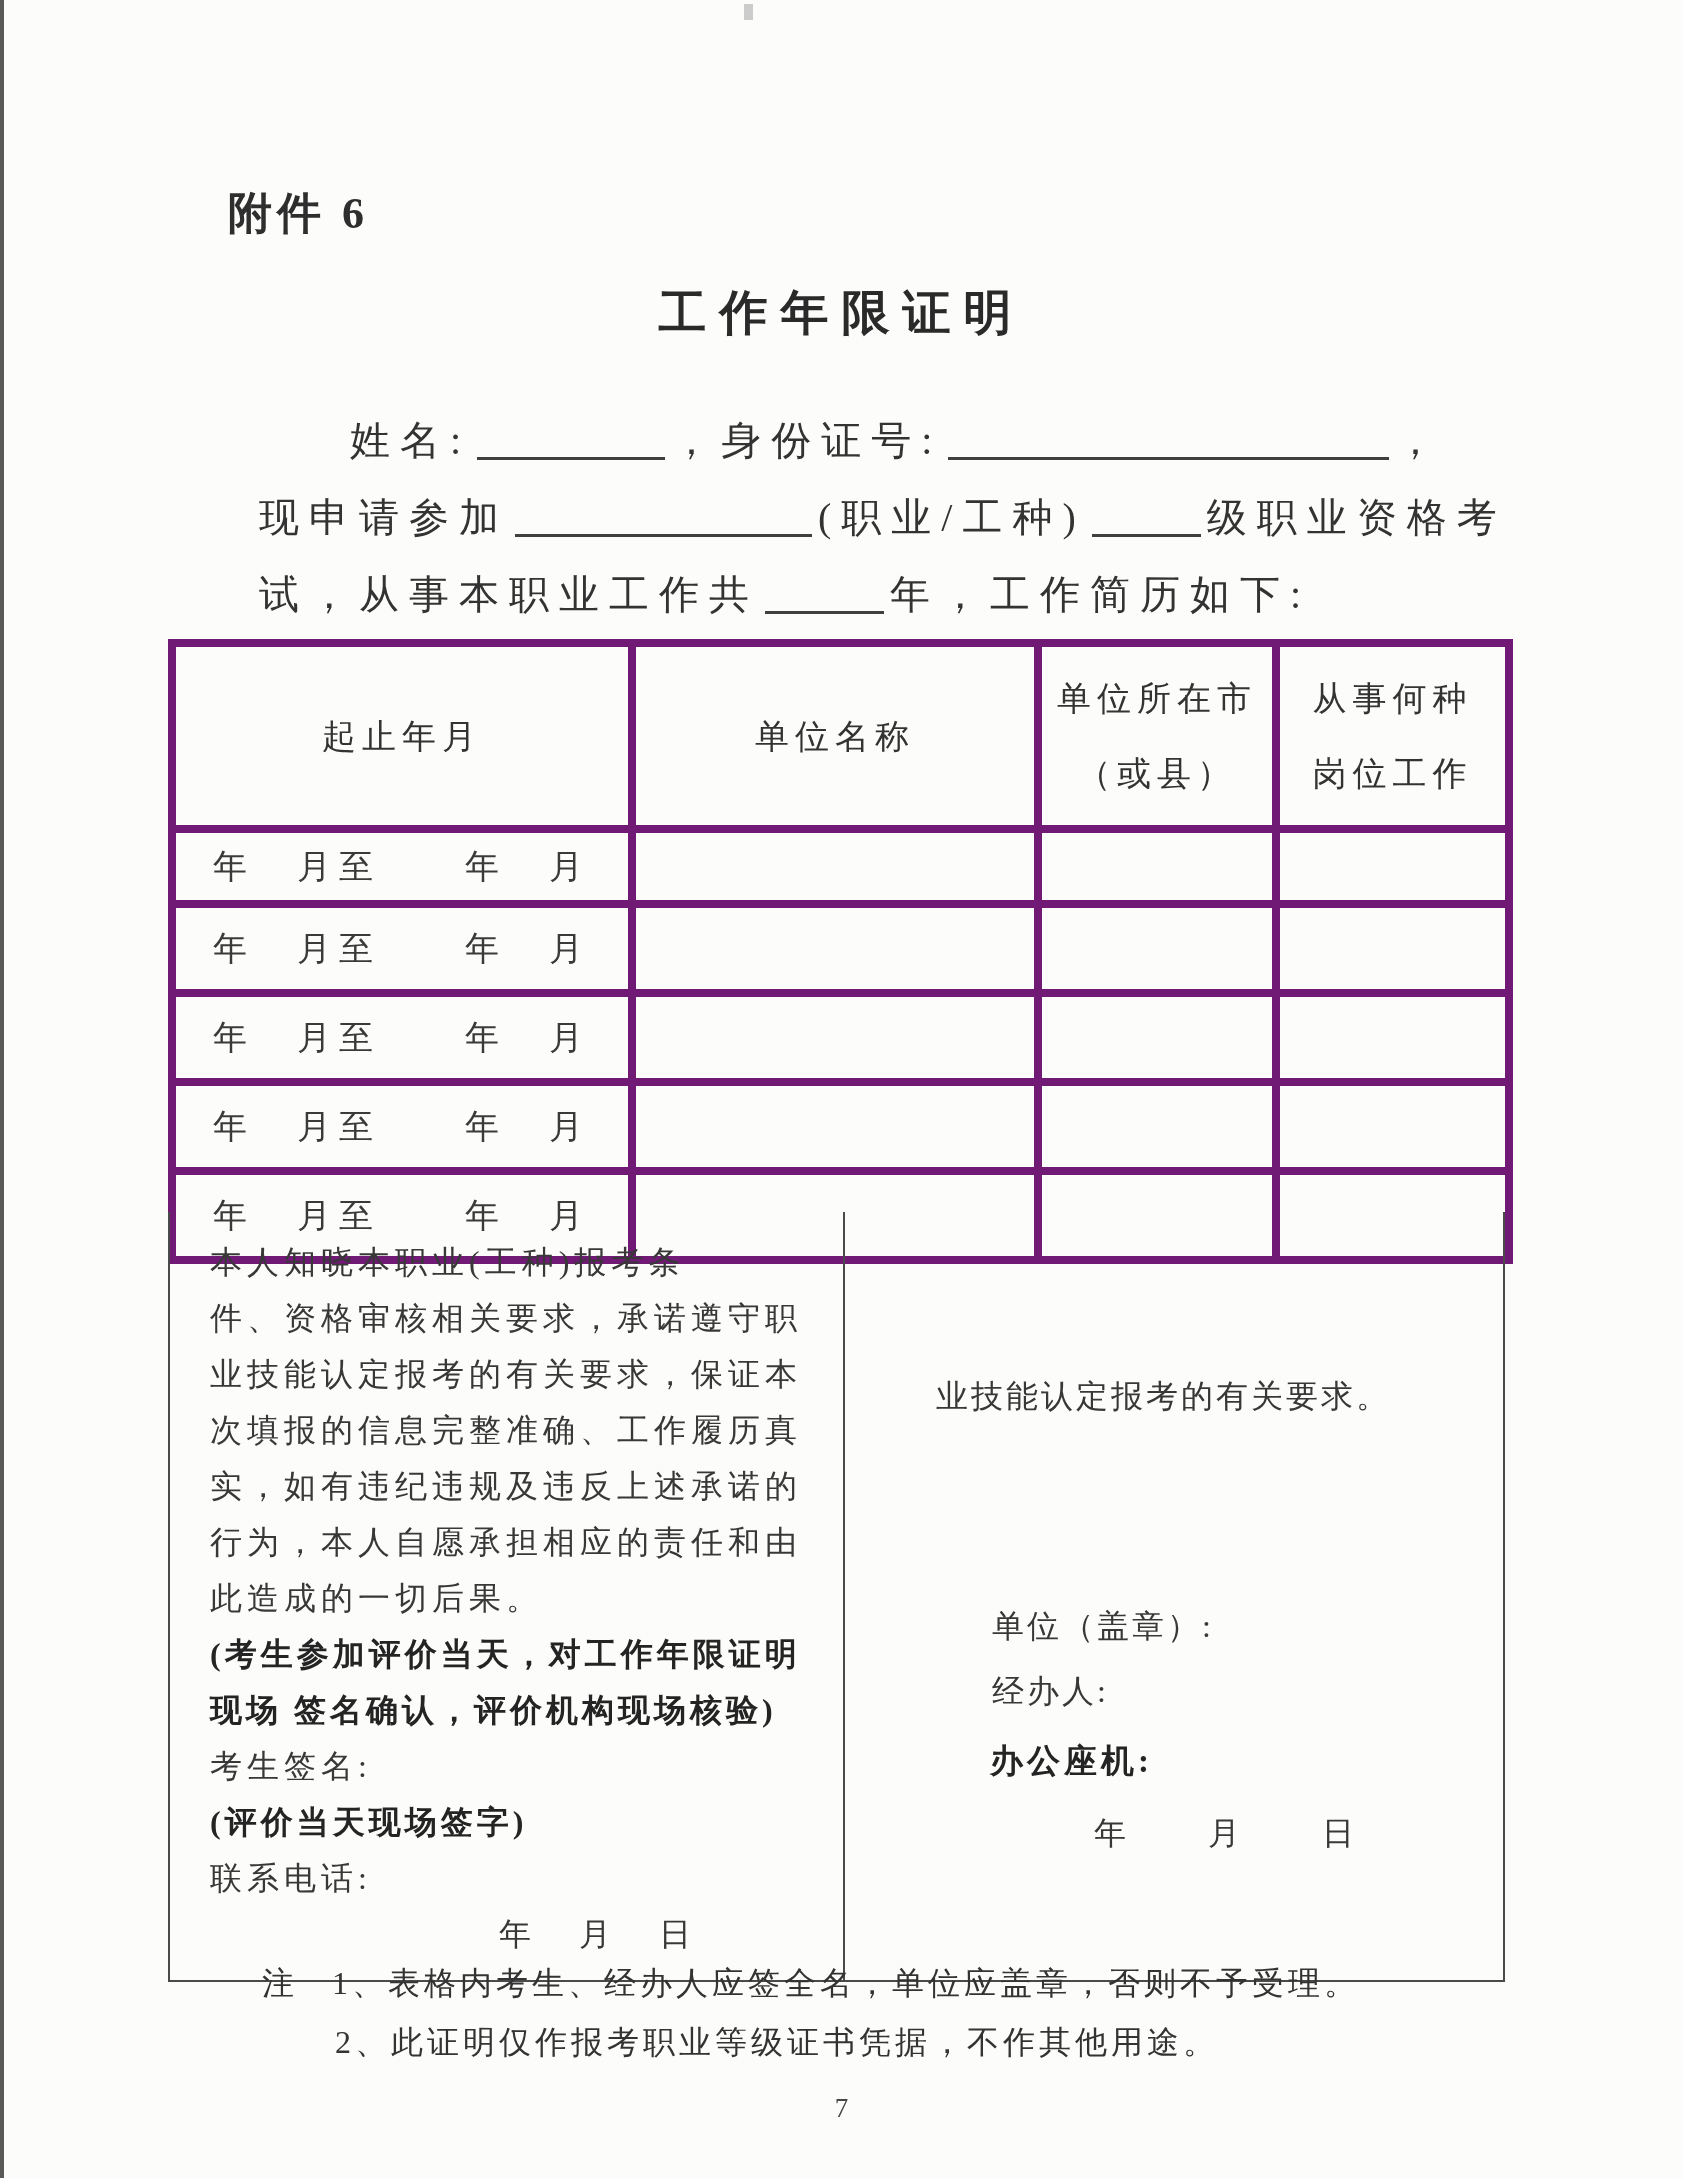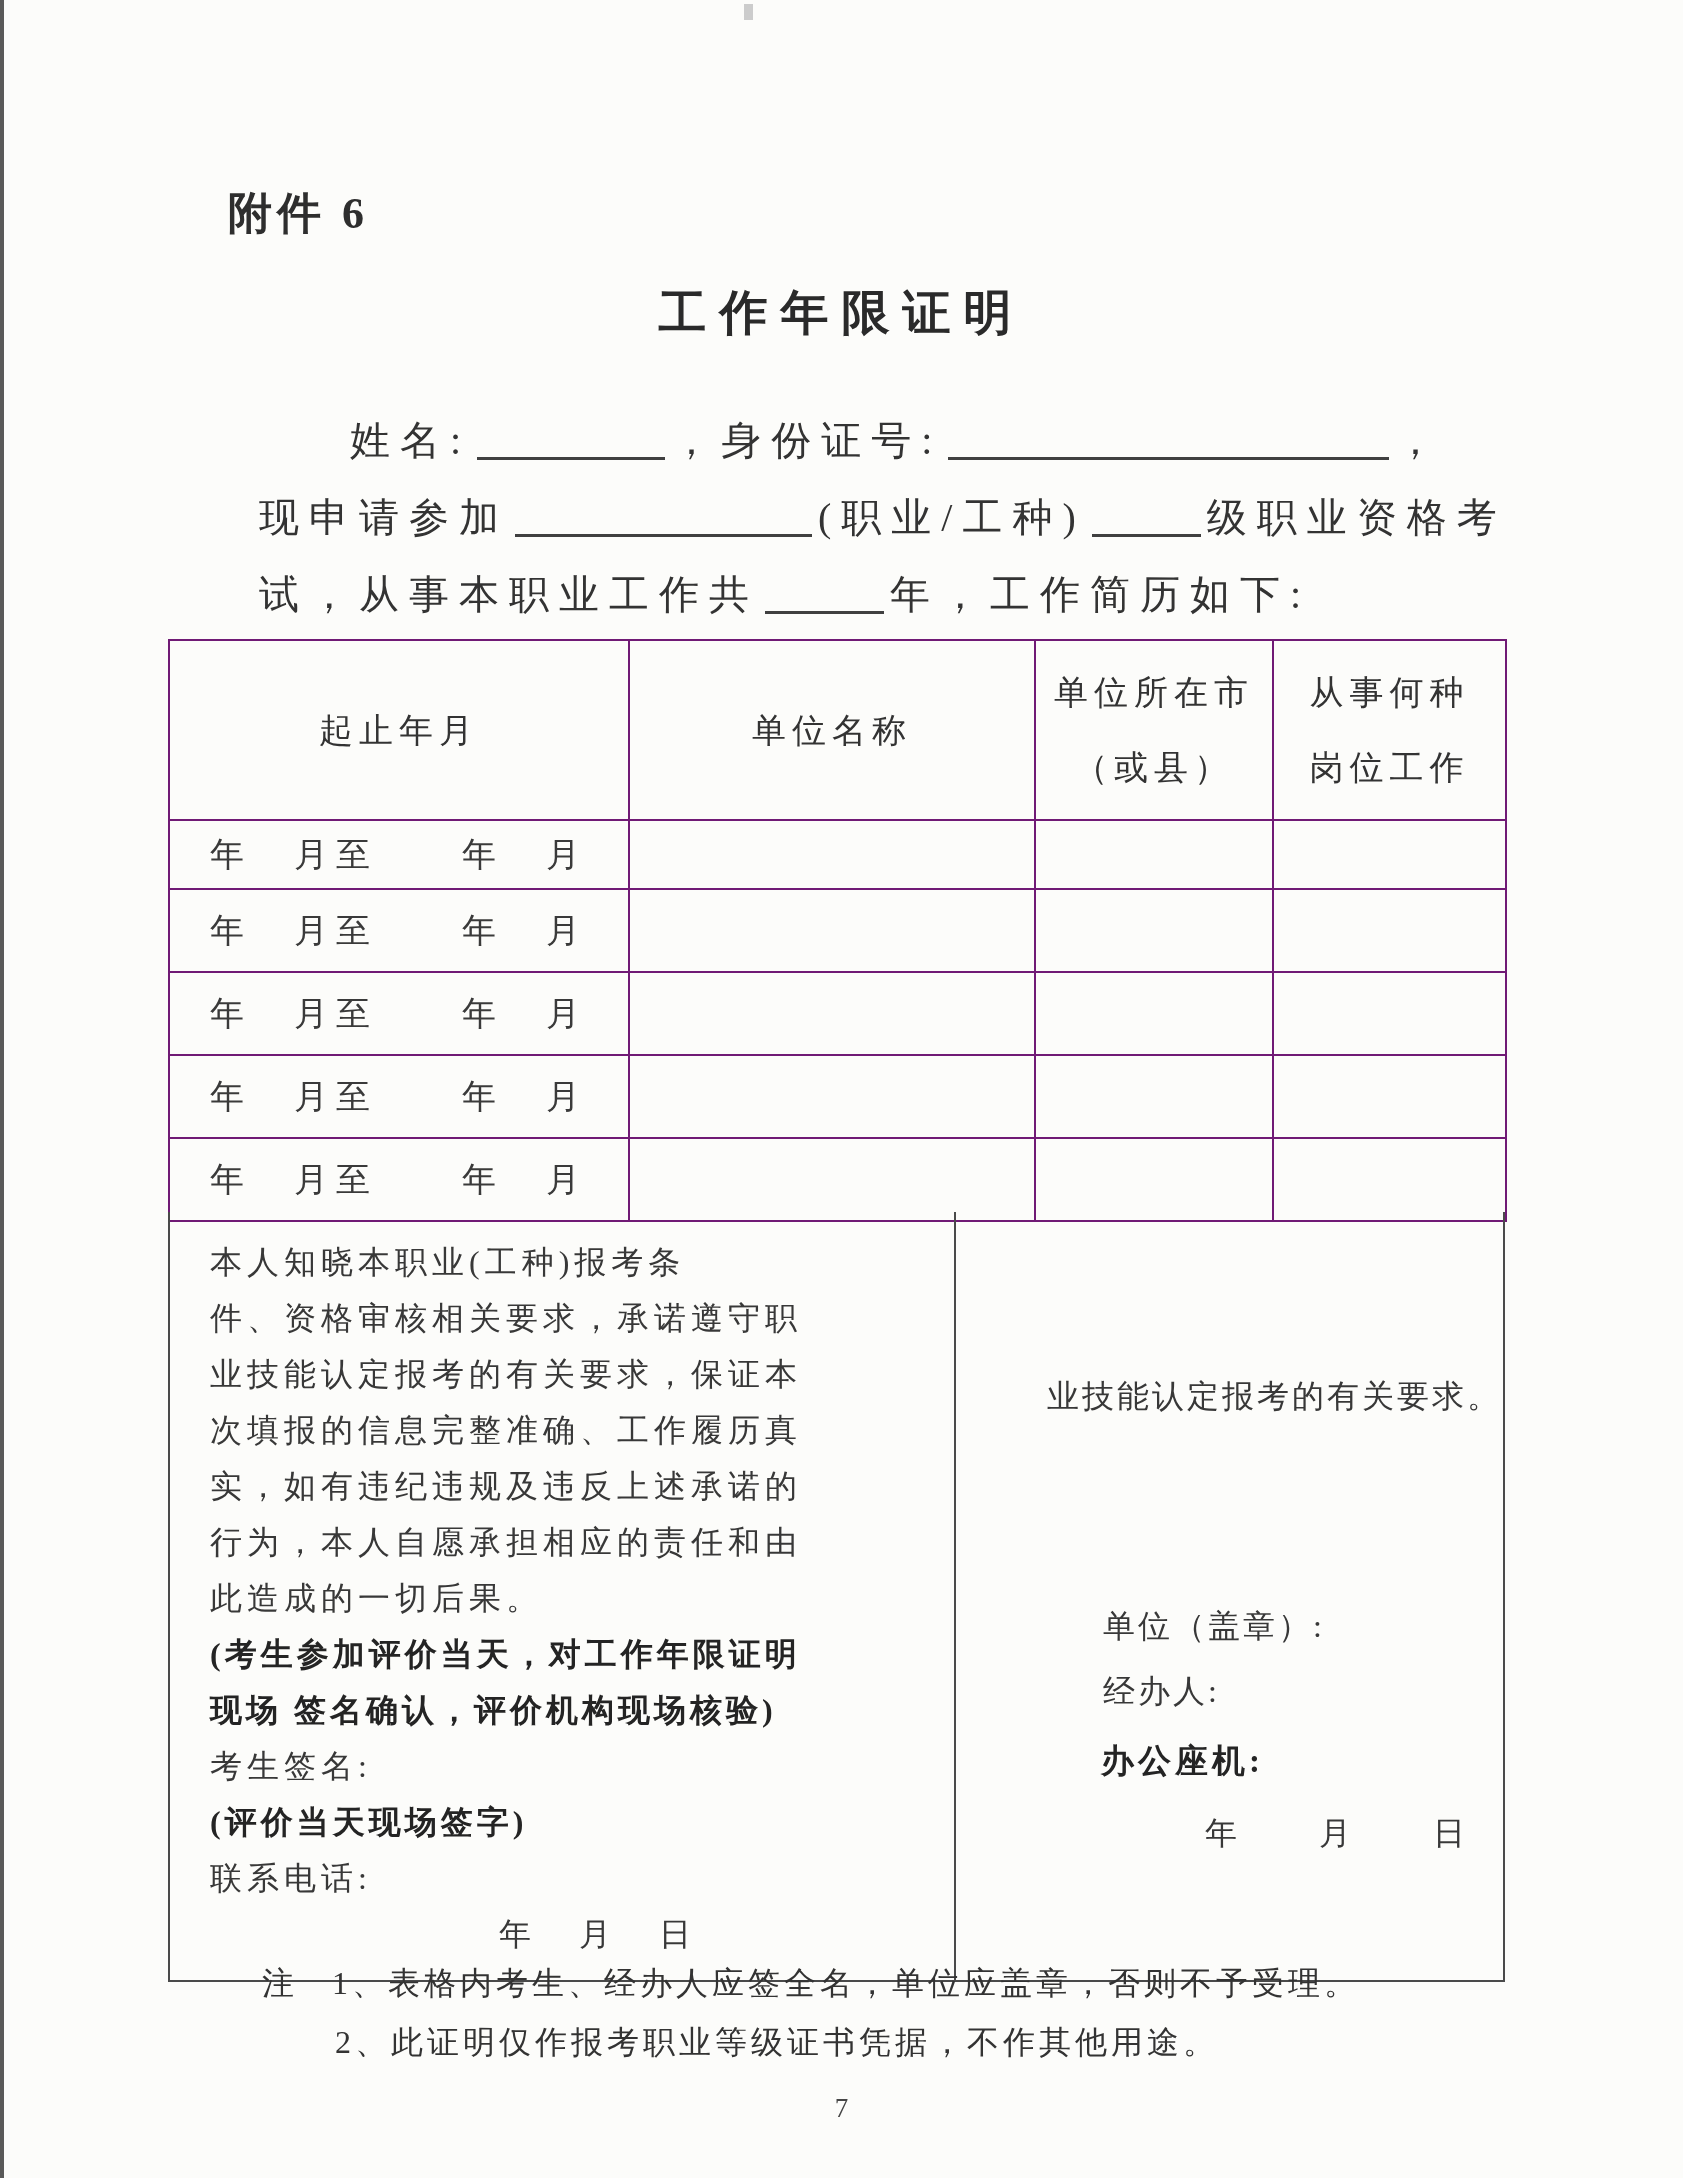--- a/index.html
+++ b/index.html
@@ -32,40 +32,40 @@
   .blank {
     display:inline-block; border-bottom:3px solid #404040;
     vertical-align:-6px; margin:0 6px;
   }
   .b190{width:188px} .b445{width:441px} .b300{width:297px} .b110{width:109px} .b120{width:119px}
 
   .doc-table {
     position:absolute; left:168px; top:639px; width:1337px;
     border-collapse:collapse; table-layout:fixed;
   }
-  .doc-table th, .doc-table td { border:2px solid #701a75; padding:0;margin-left:43px; }
+  .doc-table th, .doc-table td { border:8px solid #701a75; padding:0;margin-left:43px; }
   .doc-table th {
     height:178px; font-weight:400; font-size:34px; letter-spacing:6px;
     color:#333; text-align:center; vertical-align:middle;
     white-space:pre-line; line-height:75px;
     font-family:"Liberation Sans","DejaVu Sans",sans-serif;
   }
   .doc-table td.period-cell {
     font-size:34px; letter-spacing:8px; text-align:center;
     vertical-align:middle; color:#3a3a3a;
   }
   .row-1 td{height:67px} .row-n td{height:81px}
 
   .bottom-box {
     position:absolute; left:168px; top:1212px; width:1337px; height:770px;
     border:2px solid #4a4a4a; border-top:none; box-sizing:border-box;
     display:flex;
   }
   .decl-cell {
-    width:786px; box-sizing:border-box; border-right:2px solid #4a4a4a;
+    width:675px; box-sizing:border-box; border-right:2px solid #4a4a4a;
     padding:22px 0 0 40px; font-size:32px; line-height:56px;
     letter-spacing:5px; color:#383838;
   }
   .pre { white-space:pre-line; }
   .bold { font-weight:700; color:#242424; letter-spacing:4px; }
   .decl-date { margin-left:289px; letter-spacing:8px; }
 
   .conf-cell { flex:1; box-sizing:border-box; font-size:32px; letter-spacing:3px; color:#383838; line-height:56px; }
   .conf-statement { margin:156px 0 0 91px; }
   .conf-unit      { margin:174px 0 0 147px; }

